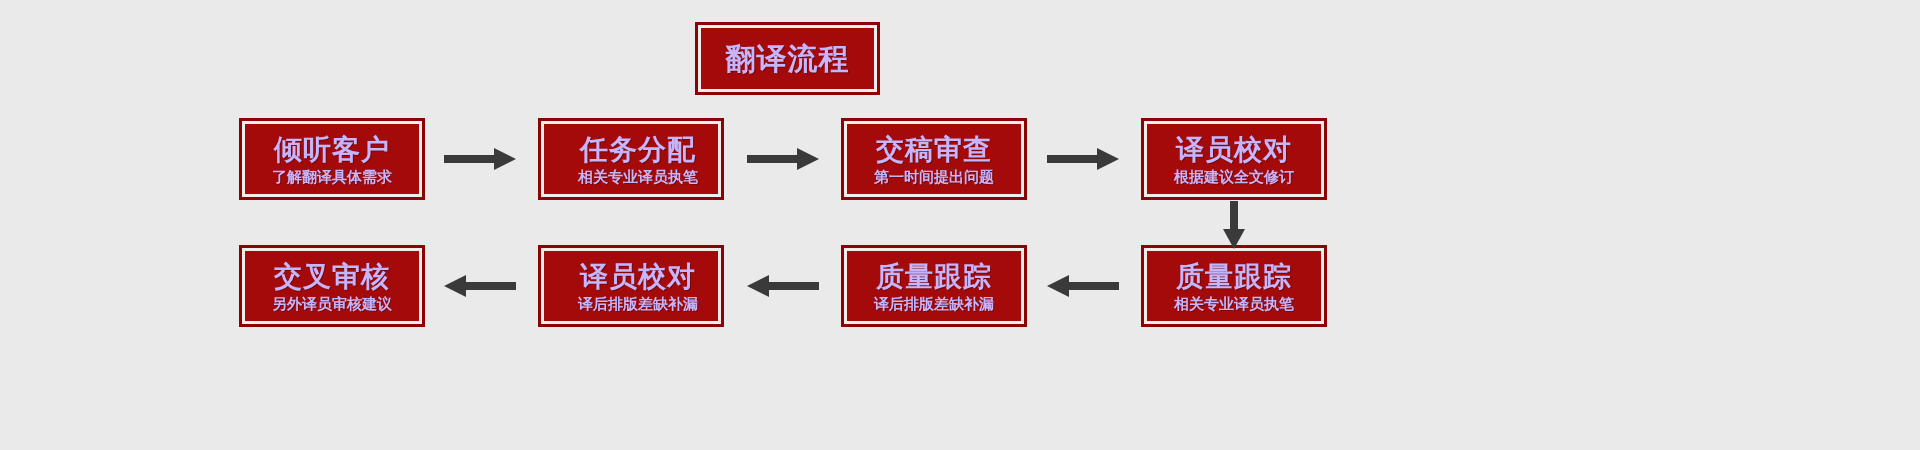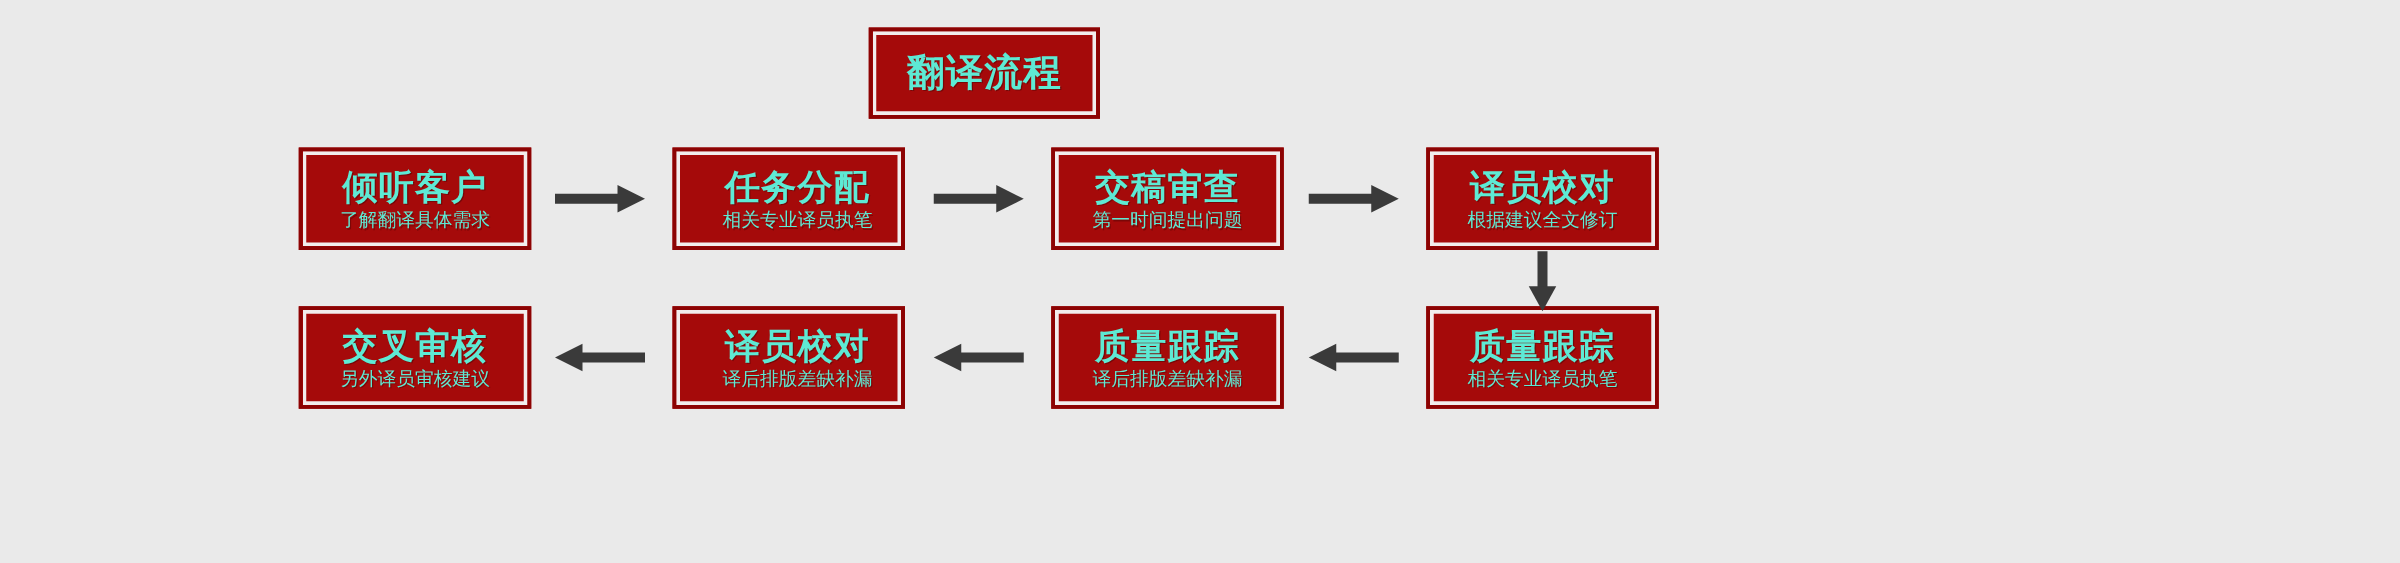--- a/index.html
+++ b/index.html
@@ -25,34 +25,34 @@
   .node {
     position: absolute;
     background: #a50a0a;
     border: 3px solid #8c0303;
     box-shadow: inset 0 0 0 3px #f2eded;
     box-sizing: border-box;
     display: flex;
     flex-direction: column;
     align-items: center;
     justify-content: center;
-    color: #5eead4;
+    color: #c4b5fd;
     text-align: center;
     line-height: 1.05;
   }
 
   .node .title {
     font-weight: bold;
     letter-spacing: 1px;
     text-shadow: 1px 1px 0 rgba(0,0,0,0.28);
     white-space: nowrap;
   }
 
   .node .subtitle {
-    font-weight: normal;
+    font-weight: bold;
     white-space: nowrap;
     text-shadow: 1px 1px 0 rgba(0,0,0,0.25);
   }
 
   
   #header-node {
     left: 695px;
     top: 22px;
     width: 185px;
     height: 73px;

